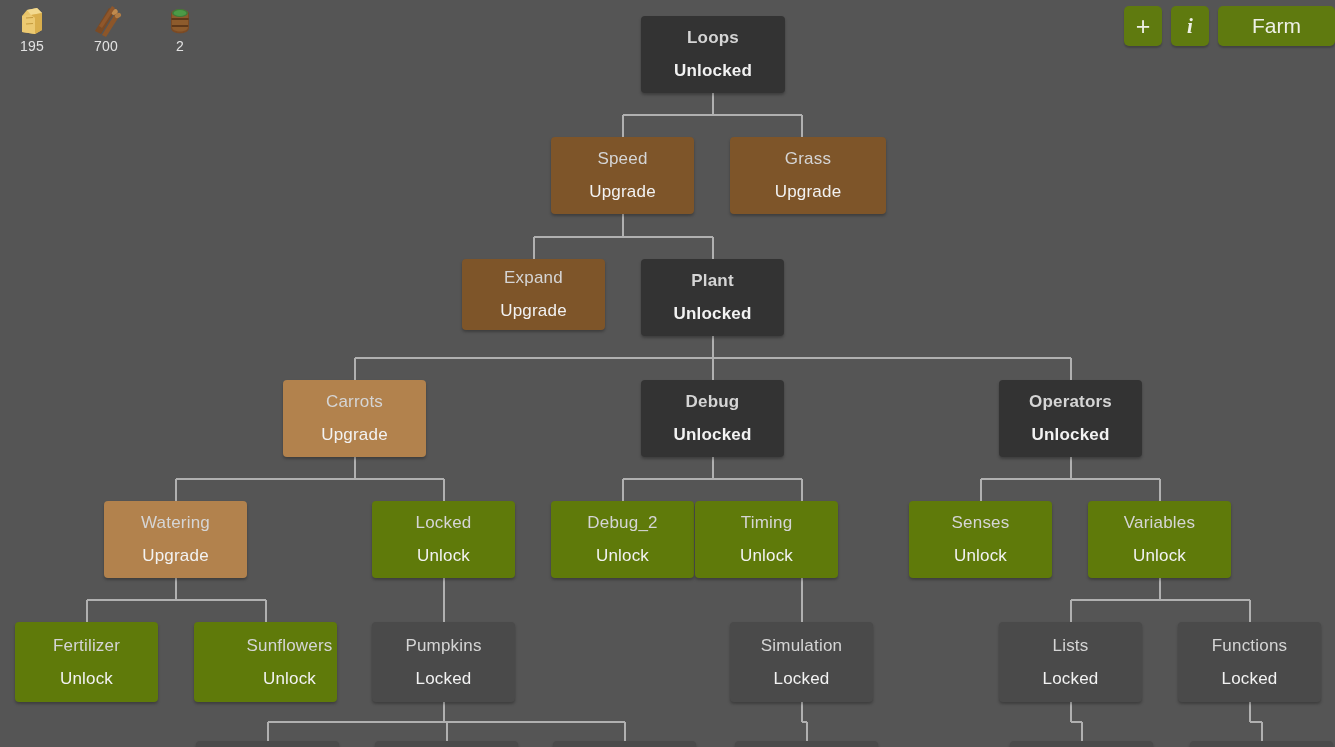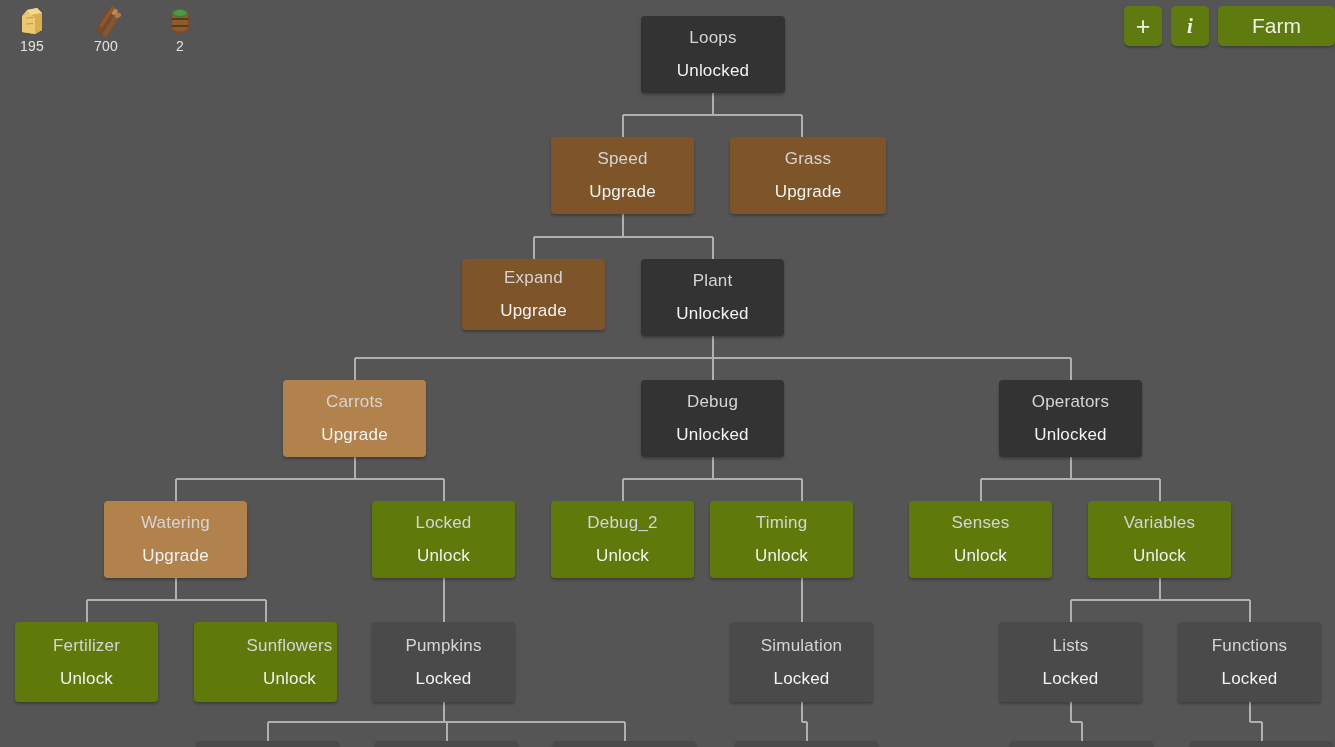--- a/index.html
+++ b/index.html
@@ -41,21 +41,21 @@
     align-items: center; justify-content: center;
     box-shadow: 0 2px 3px rgba(0,0,0,.28);
     cursor: pointer; user-select: none;
   }
   .node .title {
     font-size: 17px; color: #d5d5d5; line-height: 20px; letter-spacing: .2px;
   }
   .node .state {
     font-size: 17px; color: #f2f2f2; line-height: 20px; margin-top: 13px; letter-spacing: .2px;
   }
-  .node.unlocked { background: #333333; }
+  .node.unlocked { background: #333333; font-weight: bold; }
   .node.locked   { background: #4a4a4a; }
   .node.upgrade-dark  { background: #7e5529; }
   .node.upgrade-light { background: #b2824d; }
   .node.unlock   { background: #5f7a0a; }
   .node.stub { border-radius: 4px; }
 </style>
 </head>
 <body>
 
 <div id="stage">
@@ -203,21 +203,21 @@
         <div class="state">Upgrade</div>
       </div>
       <div class="node unlock" style="left: 372px; top: 501px; width: 143px; height: 77px;">
         <div class="title">Locked</div>
         <div class="state">Unlock</div>
       </div>
       <div class="node unlock" style="left: 551px; top: 501px; width: 143px; height: 77px;">
         <div class="title">Debug_2</div>
         <div class="state">Unlock</div>
       </div>
-      <div class="node unlock" style="left: 710px; top: 501px; width: 143px; height: 77px;">
+      <div class="node unlock" style="left: 695px; top: 501px; width: 143px; height: 77px;">
         <div class="title">Timing</div>
         <div class="state">Unlock</div>
       </div>
       <div class="node unlock" style="left: 909px; top: 501px; width: 143px; height: 77px;">
         <div class="title">Senses</div>
         <div class="state">Unlock</div>
       </div>
       <div class="node unlock" style="left: 1088px; top: 501px; width: 143px; height: 77px;">
         <div class="title">Variables</div>
         <div class="state">Unlock</div>

